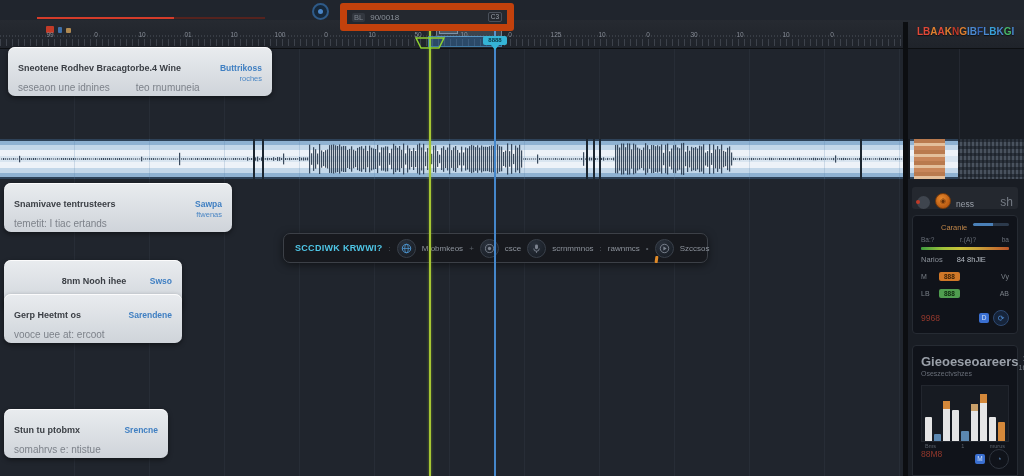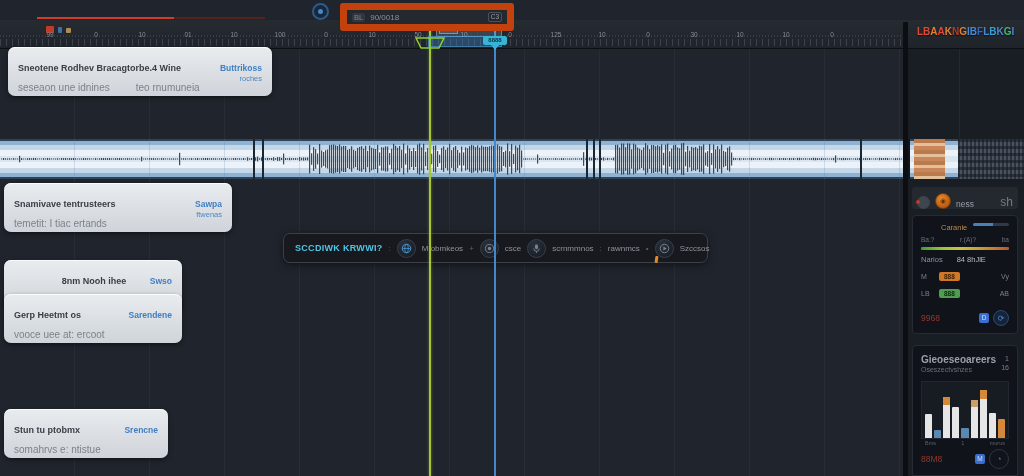--- a/index.html
+++ b/index.html
@@ -138,29 +138,29 @@
   .ic-blue-sq{width:10px;height:10px;background:#3a6fd0;border-radius:2px;color:#cfe0f8;
               font-size:6.5px;line-height:10px;text-align:center;}
   .ic-circ{width:16px;height:16px;border-radius:50%;background:#16243a;border:1px solid #2e4a72;
            color:#4e8ad0;font-size:8px;display:flex;align-items:center;justify-content:center;box-sizing:border-box;}
   
   .hist{position:absolute;left:912px;top:345px;width:106px;bottom:0;background:#10131a;
         border:1px solid #262b33;border-radius:4px 4px 0 0;padding:8px 8px 6px;z-index:22;
         box-sizing:border-box;display:flex;flex-direction:column;}
   .h-head{display:flex;}
   .h-titles{display:flex;flex-direction:column;gap:1px;}
-  .h-title{color:#9aa0a9;font-size:10px;font-weight:bold;}
+  .h-title{color:#9aa0a9;font-size:13px;font-weight:bold;}
   .h-sub{color:#686e78;font-size:7px;}
   .h-page{margin-left:auto;text-align:right;color:#7a8089;font-size:7px;line-height:1.3;}
   .h-chart{margin-top:8px;height:58px;background:#171b22;border:1px solid #22262e;
            display:flex;align-items:flex-end;gap:2px;padding:2px 3px 0;box-sizing:border-box;}
   .hbar{flex:1;position:relative;border-radius:1px 1px 0 0;min-width:3px;}
   .hcap{position:absolute;top:0;left:0;right:0;}
   .h-ticks{display:flex;justify-content:space-between;font-size:5.5px;color:#5a606a;padding:1px 4px 0;}
-  .h-foot{margin-top:auto;display:flex;align-items:center;}
+  .h-foot{margin-top:auto;display:flex;}
   .ghost-circ{width:20px;height:20px;border:1.5px solid #3a414c;border-radius:50%;opacity:.75;
               color:#5a86b8;font-size:9px;display:flex;align-items:center;justify-content:center;box-sizing:border-box;}
 </style>
 </head>
 <body>
 
 <div id="app">
 
   <div class="status-circ"></div>
   <div class="searchbox">

